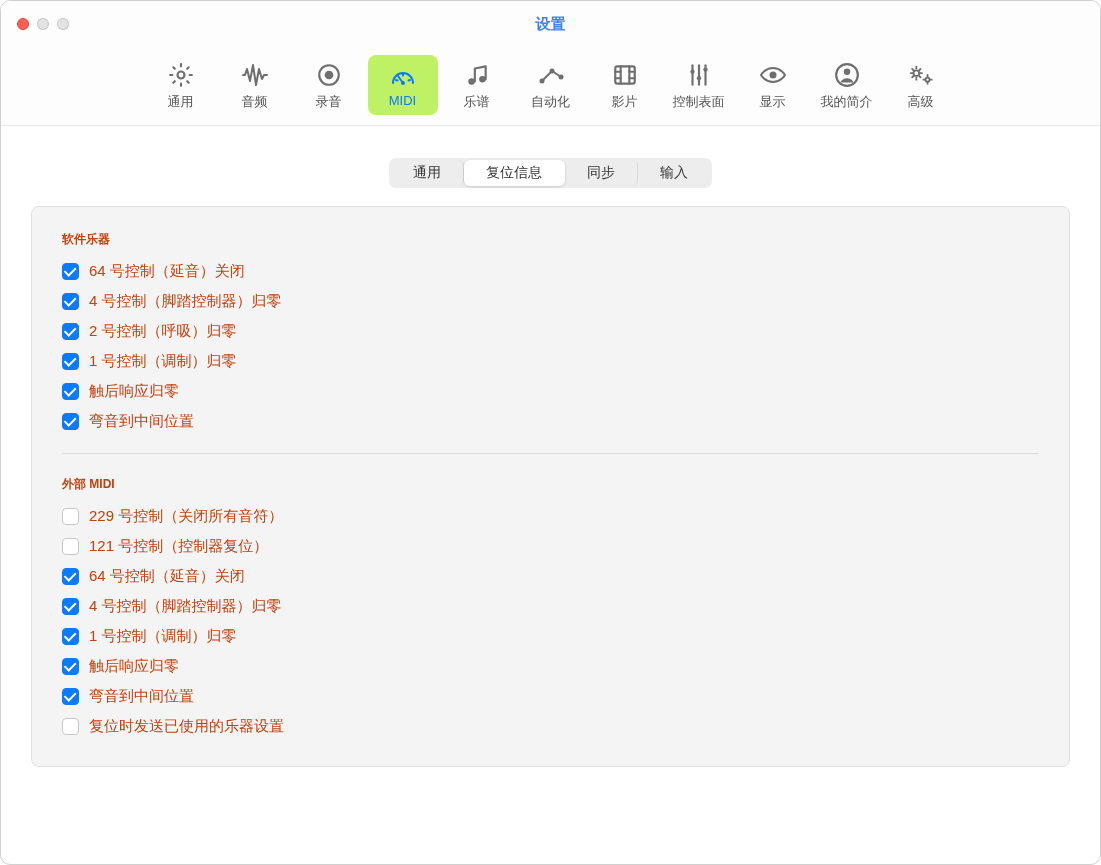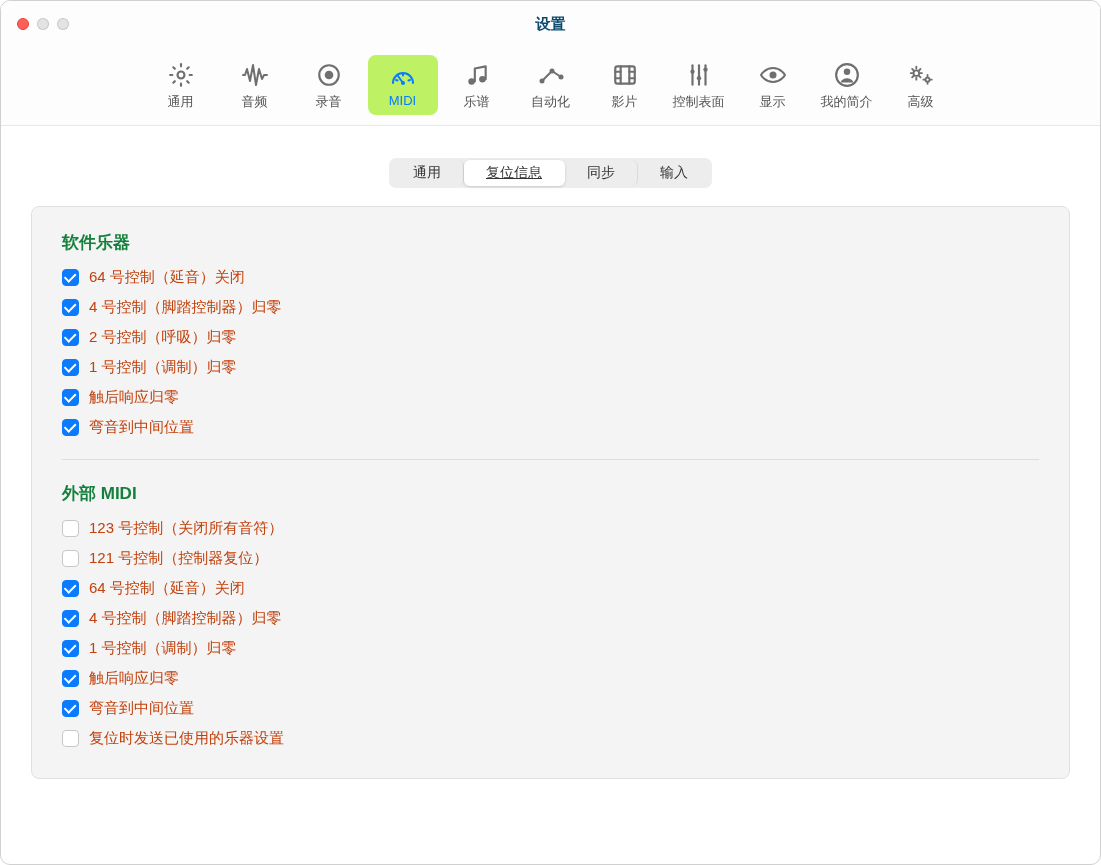--- a/index.html
+++ b/index.html
@@ -31,21 +31,21 @@
       border: 0.5px solid rgba(0,0,0,0.12);
       background: #e3e3e3;
     }
     .traffic-light.close { background: #ff5f57; border-color: #e24640; }
     .window-title {
       position: absolute;
       left: 50%;
       transform: translateX(-50%);
       font-size: 15px;
       font-weight: 600;
-      color: #0c4a6e;
+      color: #3b82f6;
     }
     .toolbar {
       display: flex;
       justify-content: center;
       gap: 4px;
       padding: 8px 0 10px 0;
       background: #fdfdfd;
       border-bottom: 1px solid #e8e8e8;
     }
     .toolbar-item {
@@ -95,32 +95,31 @@
       color: #333;
       border-radius: 6px;
       cursor: default;
       border-right: 1px solid rgba(0,0,0,0.08);
     }
     .segment:last-child { border-right: none; }
     .segment.active {
       background: #ffffff;
       box-shadow: 0 1px 3px rgba(0,0,0,0.15);
       border-right-color: transparent;
-      text-decoration: underline;
     }
     .panel {
       background: #f4f4f4;
       border: 0.5px solid #e0e0e0;
       border-radius: 8px;
       padding: 24px 30px 30px 30px;
     }
     .section-title {
-      font-size: 17px;
+      font-size: 12px;
       font-weight: 600;
-      color: #15803d;
+      color: #c2410c;
       margin-bottom: 14px;
     }
     .checklist {
       display: flex;
       flex-direction: column;
       gap: 11px;
       margin-bottom: 22px;
     }
     .check-row {
       display: flex;
@@ -327,21 +326,21 @@
         <div class="check-row">
           <div class="checkbox checked"></div>
           <div class="check-label">弯音到中间位置</div>
         </div>
       </div>
     <div class="divider"></div>
     <div class="section-title">外部 MIDI</div>
     <div class="checklist" id="list-external" style="margin-bottom:0">
         <div class="check-row">
           <div class="checkbox"></div>
-          <div class="check-label">123 号控制（关闭所有音符）</div>
+          <div class="check-label">229 号控制（关闭所有音符）</div>
         </div>
         <div class="check-row">
           <div class="checkbox"></div>
           <div class="check-label">121 号控制（控制器复位）</div>
         </div>
         <div class="check-row">
           <div class="checkbox checked"></div>
           <div class="check-label">64 号控制（延音）关闭</div>
         </div>
         <div class="check-row">

